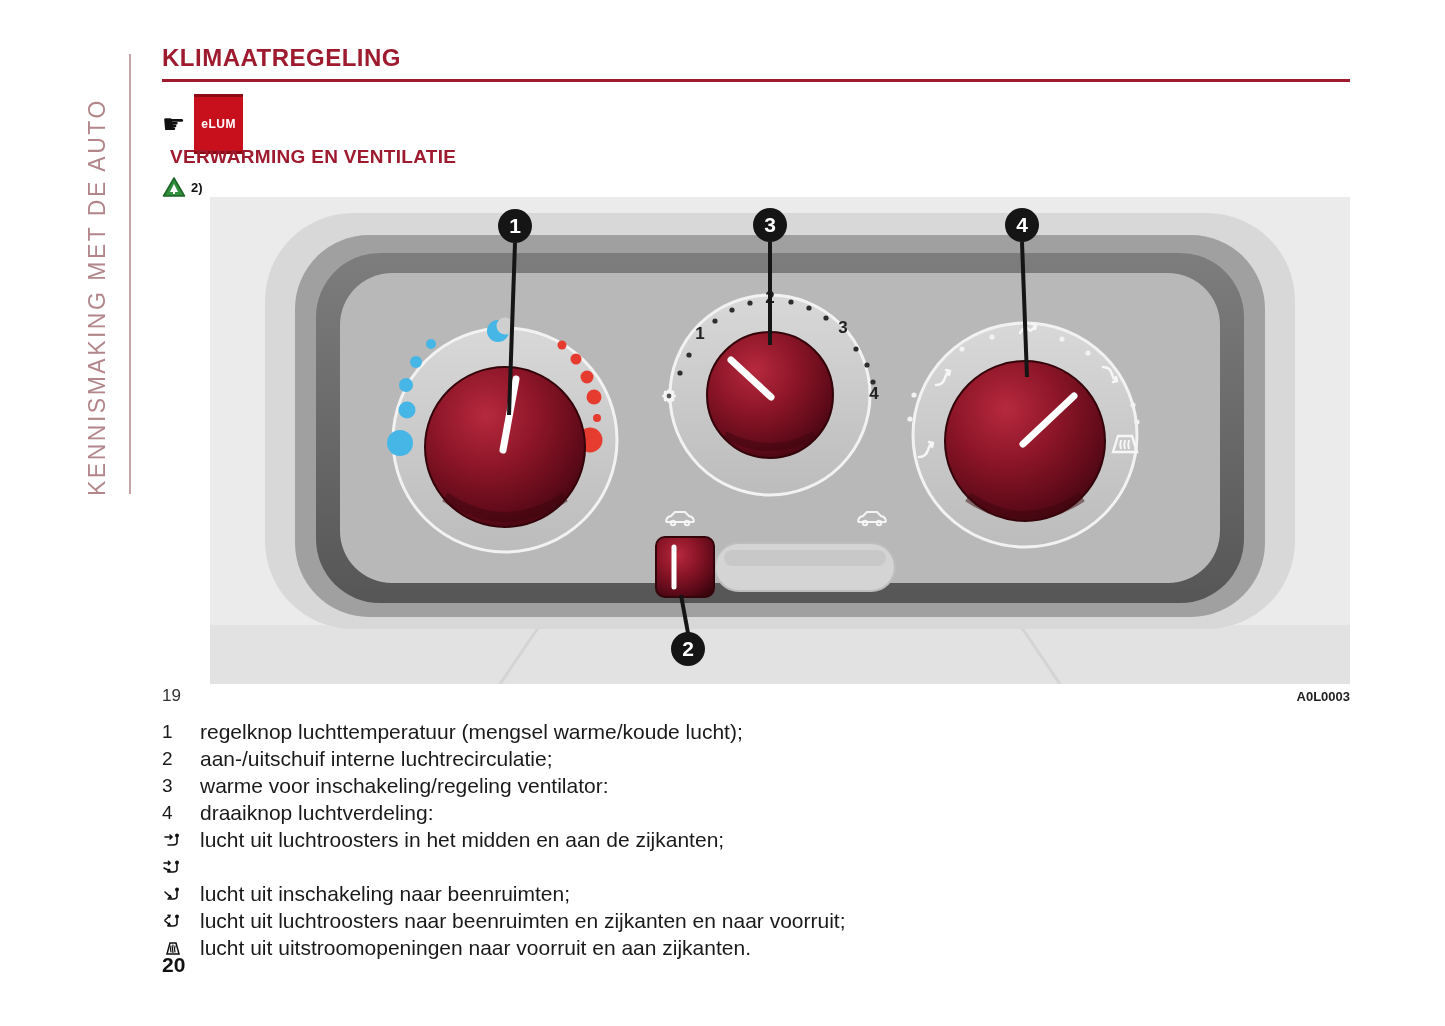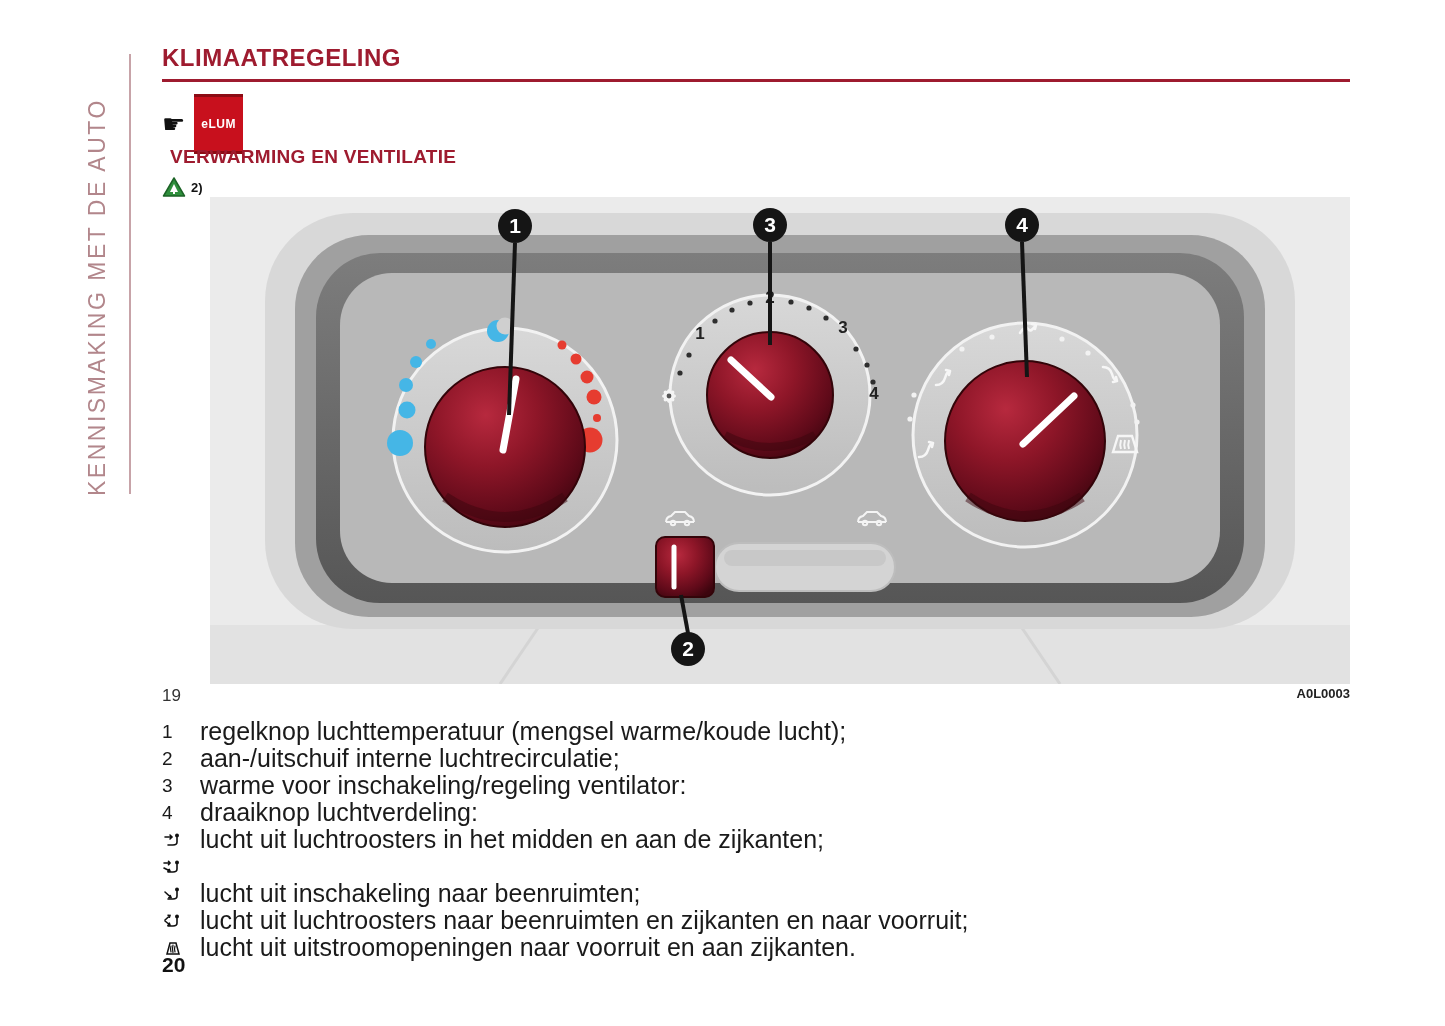--- a/index.html
+++ b/index.html
@@ -20,28 +20,28 @@
   .elum-badge{
     background:#c8101d;color:#fff;font-size:12px;font-weight:bold;letter-spacing:.5px;
     padding:20px 7px;border-top:3px solid #8c0b14;border-bottom:3px solid #8c0b14;
   }
   .subtitle{position:absolute;left:162px;top:138px;font-size:19px;font-weight:bold;color:#9e1b2f;letter-spacing:.3px;}
   .note-row{position:absolute;left:162px;top:176px;display:flex;align-items:center;gap:5px;}
   .note-ref{font-size:13px;font-weight:bold;color:#111;}
   .figure{position:absolute;left:210px;top:197px;width:1140px;height:487px;background:#ebebeb;}
   .figure svg{display:block;}
   .figure text{font-family:"Liberation Sans",sans-serif;}
-  .caption-row{position:absolute;left:162px;top:686px;width:1188px;display:flex;justify-content:space-between;align-items:flex-start;}
+  .caption-row{position:absolute;left:162px;top:686px;width:1188px;display:flex;justify-content:space-between;align-items:center;}
   .fig-num{font-size:17px;color:#333;}
   .fig-code{font-size:13px;font-weight:bold;color:#222;}
   .legend{position:absolute;left:162px;top:718px;width:1188px;}
   .li{display:flex;align-items:center;height:27px;}
   .li-marker{width:38px;font-size:19px;color:#1a1a1a;}
   .li-ico{width:38px;display:flex;align-items:center;}
-  .li-text{font-size:25px;color:#1a1a1a;}
+  .li-text{font-size:21px;color:#1a1a1a;}
   .page-number{position:absolute;left:162px;top:953px;font-size:21px;font-weight:bold;color:#111;}
 </style>
 </head>
 <body>
 
 <div class="side-label">KENNISMAKING MET DE AUTO</div>
 <div class="side-rule"></div>
 
 <h1 class="page-title" style="margin:0;">KLIMAATREGELING</h1>
 <div class="title-rule"></div>

